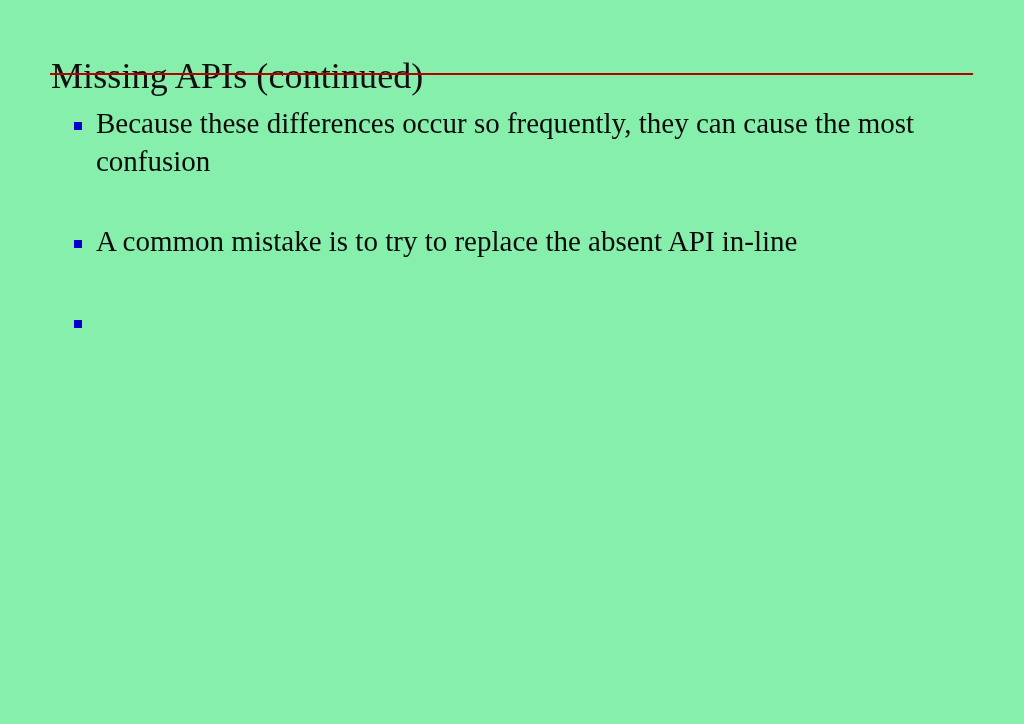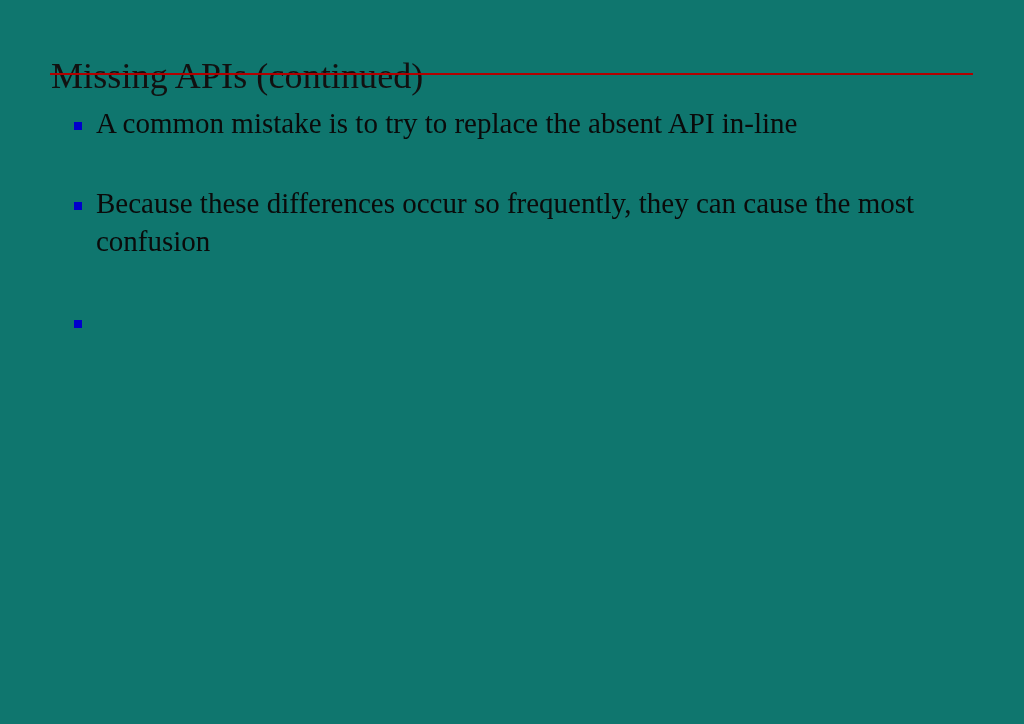--- a/index.html
+++ b/index.html
@@ -11,21 +11,21 @@
     height: 724px;
     background: #f5faf6;
     font-family: "Liberation Serif", "DejaVu Serif", serif;
     color: #0a0a0a;
     overflow: hidden;
   }
   .slide {
     position: relative;
     width: 1024px;
     height: 724px;
-    background: #0f766e;
+    background: #86efac;
     box-sizing: border-box;
   }
   .slide-title {
     position: absolute;
     left: 51px;
     top: 30px;
     font-size: 36px;
     line-height: 44px;
     font-weight: normal;
     letter-spacing: 0.1px;
@@ -76,26 +76,26 @@
 <div class="slide">
 
   <h1 class="slide-title">Missing APIs (continued)</h1>
 
   <div class="title-rule"></div>
 
   <div class="bullet-list">
 
     <div class="bullet-item">
       <span class="bullet-marker"></span>
-      <div class="bullet-text">A common mistake is to try to replace the absent API in-line</div>
+      <div class="bullet-text">Because these differences occur so frequently, they can cause the most confusion</div>
     </div>
 
     <div class="bullet-item">
       <span class="bullet-marker"></span>
-      <div class="bullet-text">Because these differences occur so frequently, they can cause the most confusion</div>
+      <div class="bullet-text">A common mistake is to try to replace the absent API in-line</div>
     </div>
 
     <div class="bullet-item">
       <span class="bullet-marker"></span>
     </div>
 
   </div>
 
 </div>
 

